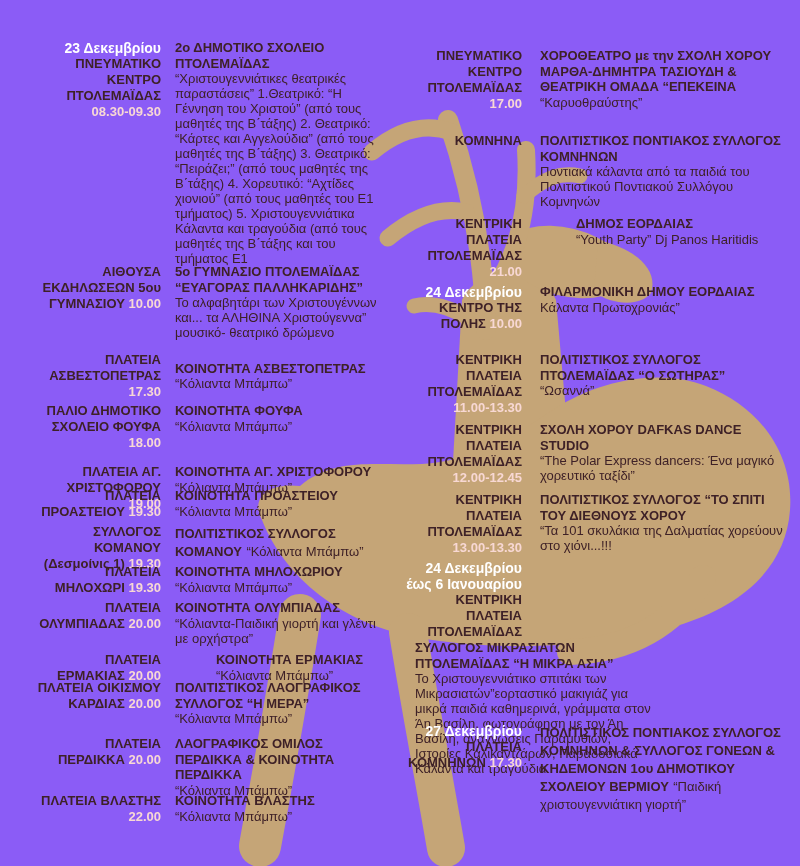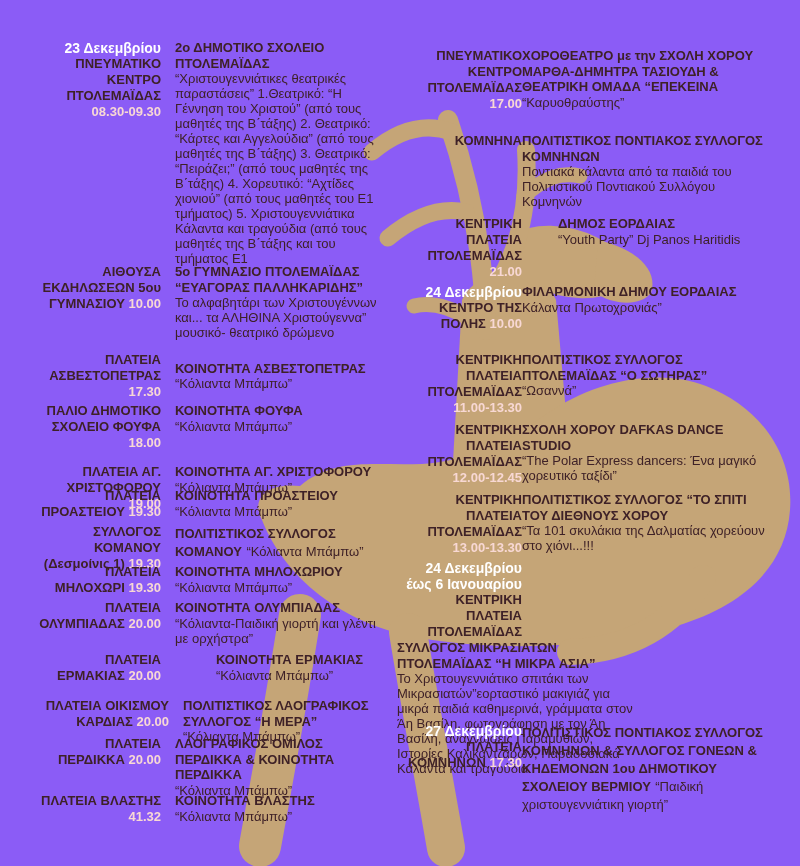--- a/index.html
+++ b/index.html
@@ -9,21 +9,21 @@
     font-family:"Liberation Sans", sans-serif;
     -webkit-font-smoothing:antialiased;
   }
   .deer { position:absolute; left:0; top:0; width:800px; height:866px; z-index:0; }
   .col { position:absolute; top:0; bottom:0; z-index:1; }
   .col-left  { left:36px;  width:356px; }
   .col-right { left:397px; width:386px; }
   .entry { position:absolute; left:0; display:flex; align-items:flex-start; width:100%; }
   .meta { width:125px; flex:none; text-align:right; }
   .col-left  .ebody { width:217px; margin-left:14px; }
-  .col-right .ebody { width:243px; }
+  .col-right .ebody { width:243px; margin-left:18px; }
   .date  { font-size:14px; line-height:16px; font-weight:bold; color:#ffffff; }
   .venue { font-size:13px; line-height:16px; font-weight:bold; color:#3e2127; }
   .time  { color:#f8d8d4; font-weight:bold; }
   .org   { font-size:13px; line-height:15.5px; font-weight:bold; color:#3e2127; display:block; }
   .desc  { font-size:13px; line-height:15px; color:#3e2127; display:block; }
   .entry.inline .org, .entry.inline .desc { display:inline; }
 </style>
 </head>
 <body>
 
@@ -141,41 +141,41 @@
       </div>
       <div class="entry" style="top: 652px; gap: 41px;">
         <div class="meta">
           <div class="venue"><span>ΠΛΑΤΕΙΑ ΕΡΜΑΚΙΑΣ</span> <span class="time">20.00</span></div>
         </div>
         <div class="ebody">
           <span class="org">ΚΟΙΝΟΤΗΤΑ ΕΡΜΑΚΙΑΣ</span>
           <span class="desc">“Κόλιαντα Μπάμπω”</span>
         </div>
       </div>
-      <div class="entry" style="top: 698px; margin-left: 8px;">
+      <div class="entry" style="top: 680px;">
         <div class="meta">
           <div class="venue"><span>ΠΛΑΤΕΙΑ ΟΙΚΙΣΜΟΥ ΚΑΡΔΙΑΣ</span> <span class="time">20.00</span></div>
         </div>
         <div class="ebody">
           <span class="org">ΠΟΛΙΤΙΣΤΙΚΟΣ ΛΑΟΓΡΑΦΙΚΟΣ ΣΥΛΛΟΓΟΣ “Η ΜΕΡΑ”</span>
           <span class="desc">“Κόλιαντα Μπάμπω”</span>
         </div>
       </div>
       <div class="entry" style="top: 736px;">
         <div class="meta">
           <div class="venue"><span>ΠΛΑΤΕΙΑ ΠΕΡΔΙΚΚΑ</span> <span class="time">20.00</span></div>
         </div>
         <div class="ebody">
           <span class="org">ΛΑΟΓΡΑΦΙΚΟΣ ΟΜΙΛΟΣ ΠΕΡΔΙΚΚΑ &amp; ΚΟΙΝΟΤΗΤΑ ΠΕΡΔΙΚΚΑ</span>
           <span class="desc">“Κόλιαντα Μπάμπω”</span>
         </div>
       </div>
       <div class="entry" style="top: 793px;">
         <div class="meta">
-          <div class="venue"><span>ΠΛΑΤΕΙΑ ΒΛΑΣΤΗΣ</span> <span class="time">41.32</span></div>
+          <div class="venue"><span>ΠΛΑΤΕΙΑ ΒΛΑΣΤΗΣ</span> <span class="time">22.00</span></div>
         </div>
         <div class="ebody">
           <span class="org">ΚΟΙΝΟΤΗΤΑ ΒΛΑΣΤΗΣ</span>
           <span class="desc">“Κόλιαντα Μπάμπω”</span>
         </div>
       </div>
     </div>
   <div class="col col-right" id="col-right">
       <div class="entry" style="top: 48px;">
         <div class="meta">

